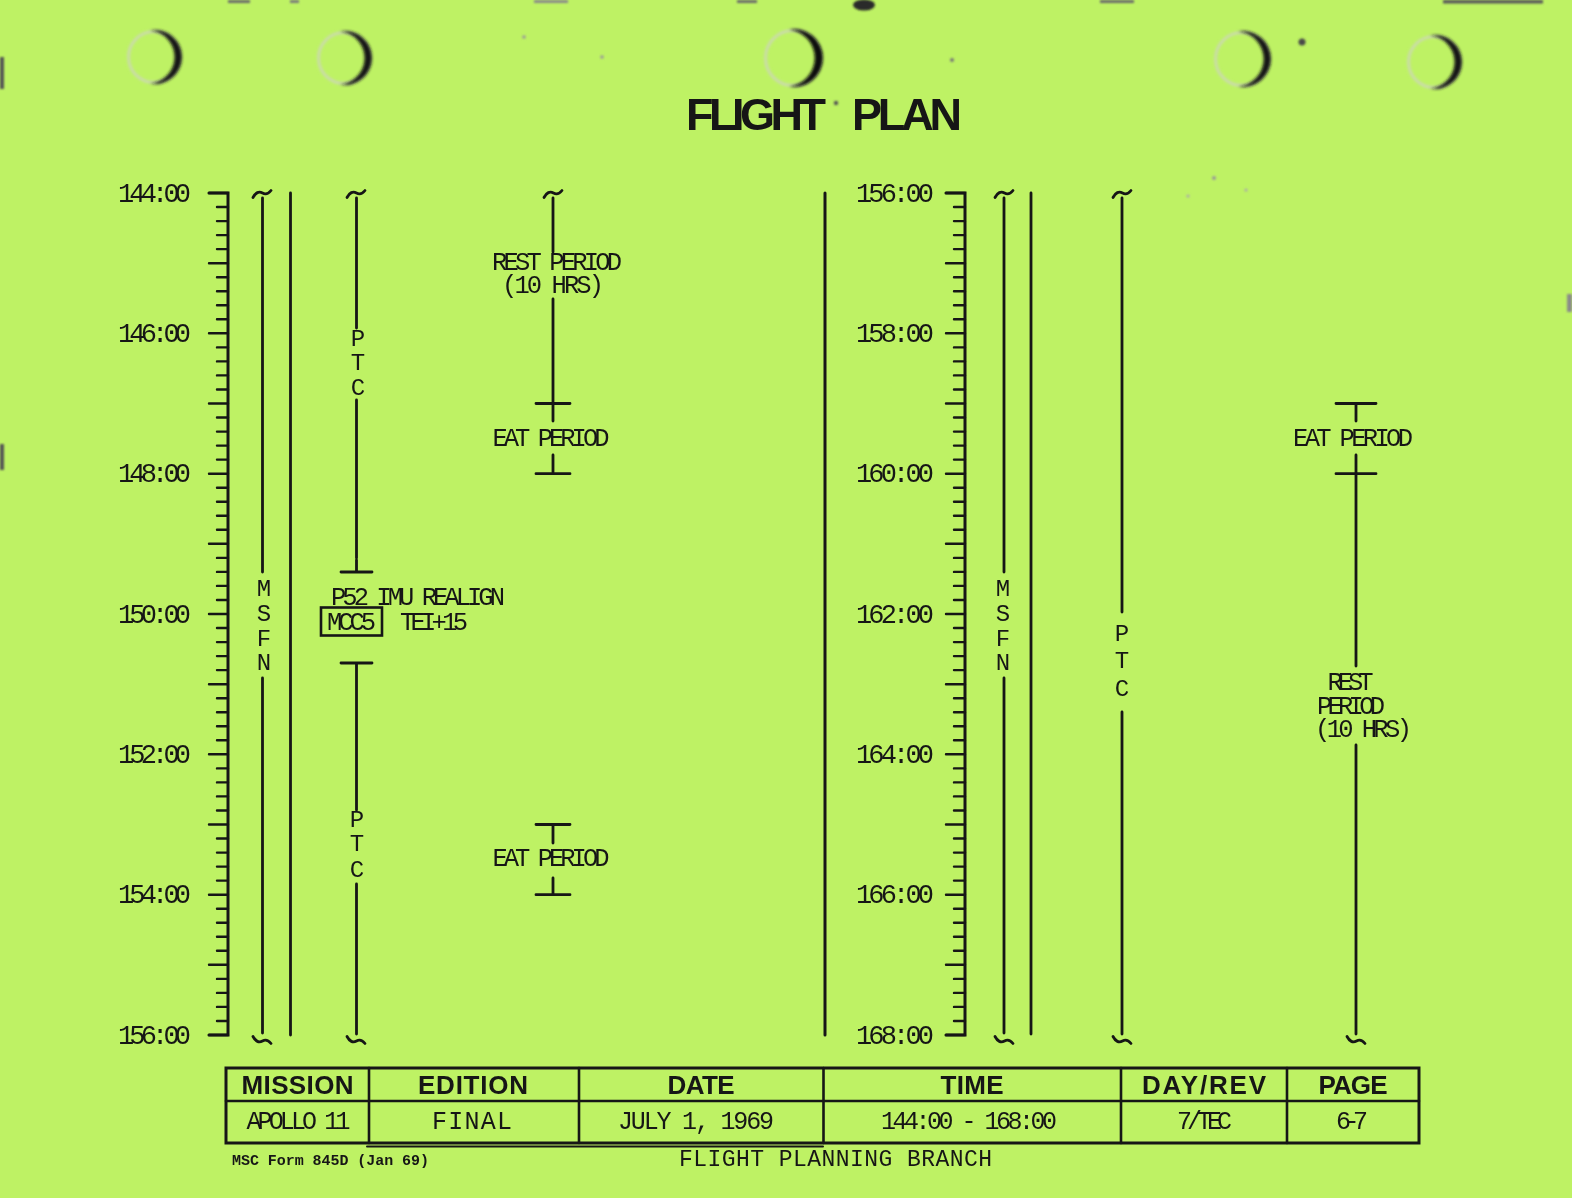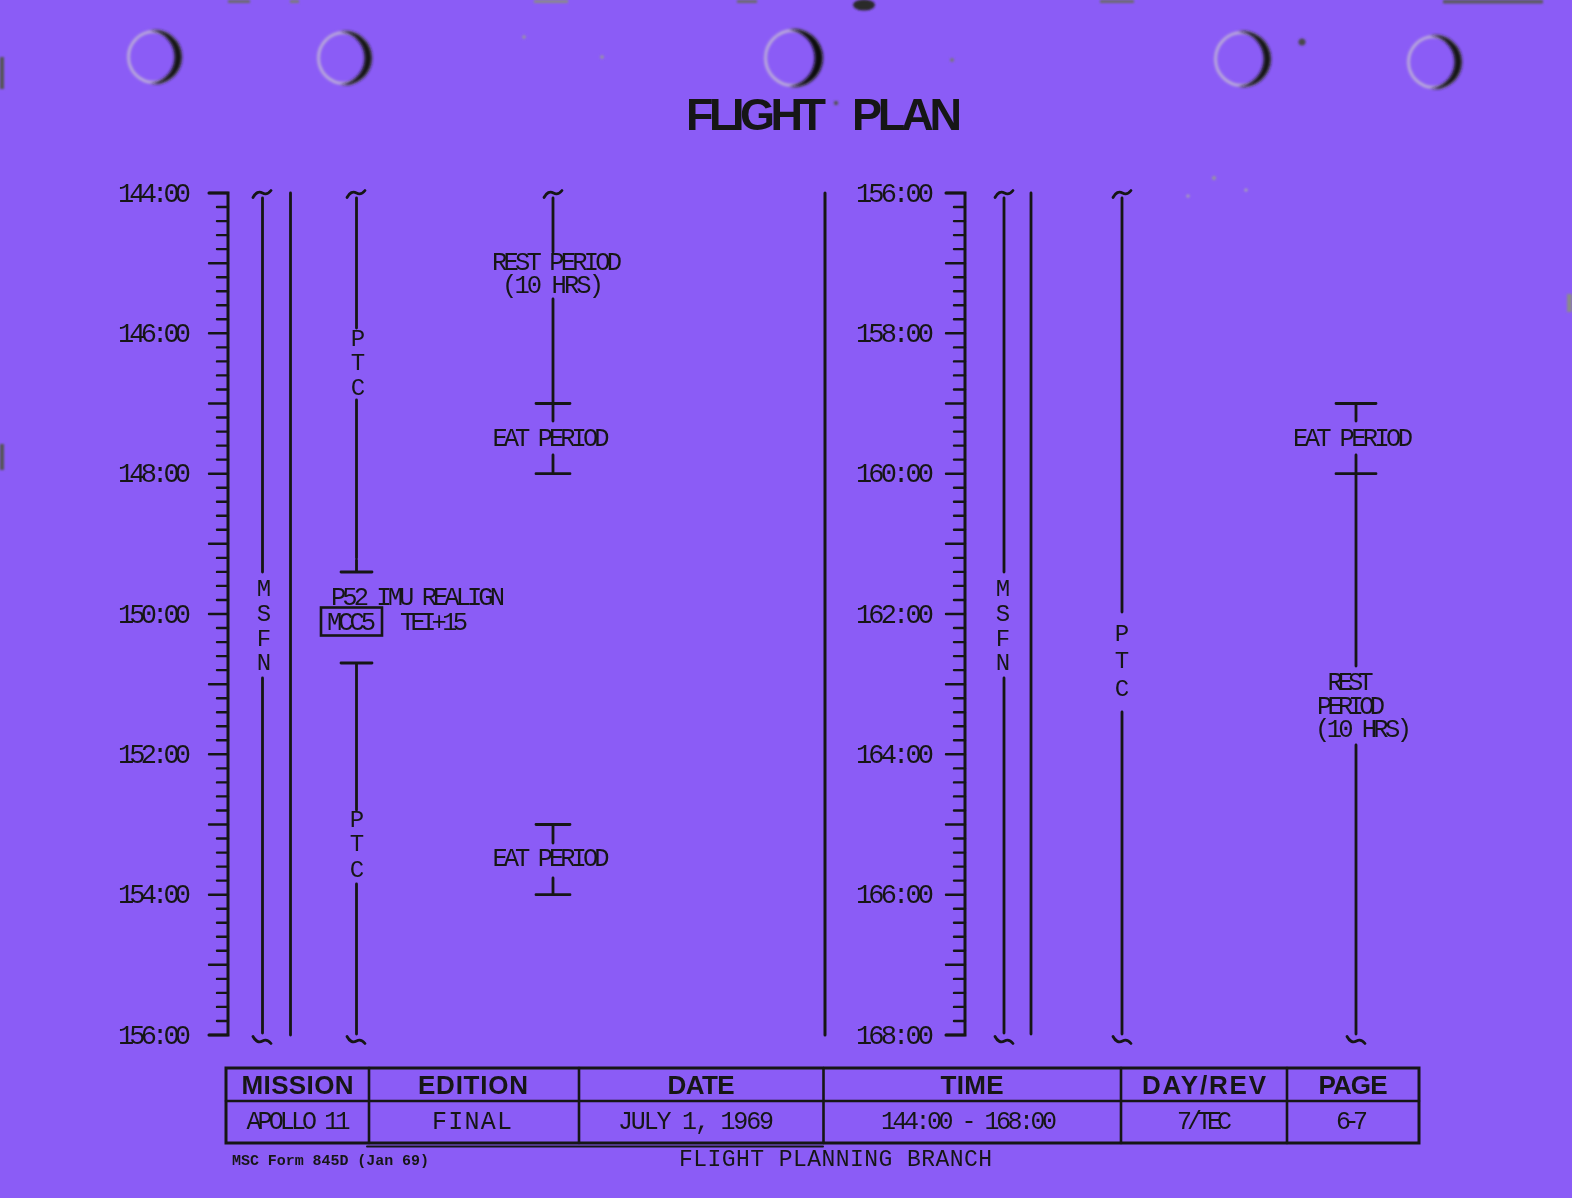--- a/index.html
+++ b/index.html
@@ -1,16 +1,16 @@
 <!DOCTYPE html>
 <html><head>
 <meta charset="utf-8">
 <style>
   html,body { margin:0; padding:0; }
-  #page { position:relative; width:1572px; height:1198px; background:#8b5cf6; overflow:hidden;
+  #page { position:relative; width:1572px; height:1198px; background:#bef264; overflow:hidden;
            font-family:"Liberation Mono", monospace; }
   svg { position:absolute; left:0; top:0; }
   text { fill:#161616; }
 </style>
 </head>
 <body>
 <div id="page">
 <svg width="1572" height="1198" viewBox="0 0 1572 1198">
 <defs>
   <filter id="b1" x="-50%" y="-50%" width="200%" height="200%">

